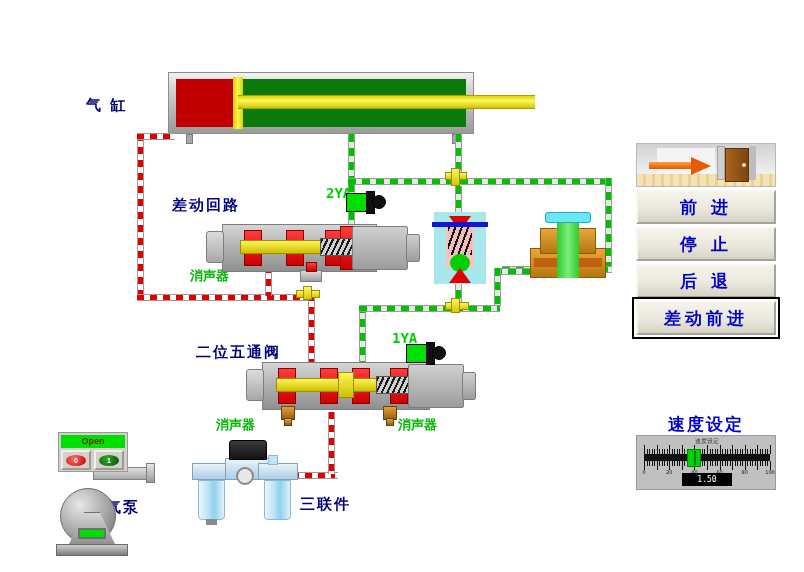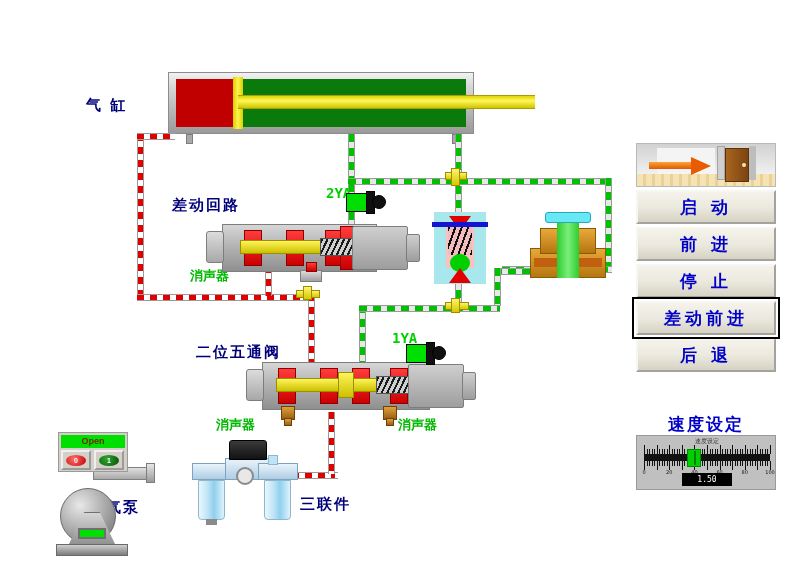--- a/index.html
+++ b/index.html
@@ -345,25 +345,24 @@
 
       <div style="position:absolute;left:12px;top:18px;width:44px;height:7px;background:linear-gradient(to bottom,#ffa23a,#e05800);"></div>
       <div style="position:absolute;left:54px;top:13px;width:0;height:0;border-top:9px solid transparent;border-bottom:9px solid transparent;border-left:20px solid #e85b00;"></div>
 
       <div style="position:absolute;left:80px;top:2px;width:8px;height:34px;background:#cfcfcf;border:1px solid #a5a5a5;box-sizing:border-box;"></div>
       <div style="position:absolute;left:88px;top:4px;width:24px;height:34px;background:linear-gradient(to right,#a9651f,#7b4410);border:1px solid #5c3309;box-sizing:border-box;"></div>
       <div style="position:absolute;left:105px;top:19px;width:4px;height:4px;background:#f7e8b8;border-radius:50%;"></div>
       <div style="position:absolute;left:112px;top:2px;width:7px;height:34px;background:#bdbdbd;"></div>
     </div>
 
-    <div class="btn3d">启 动</div>
     <div class="btn3d">前 进</div>
     <div class="btn3d">停 止</div>
+    <div class="btn3d">后 退</div>
     <div class="btn3d btn-sel">差动前进</div>
-    <div class="btn3d">后 退</div>
   </div>
 
   <div class="abs" id="speed-title">速度设定</div>
   <div class="abs" id="speed-panel">
     <div id="sp-cap">速度设定</div>
     <div id="sp-track"></div>
     <div class="tickrow" id="ticks-top" style="top:9px;">
         <div class="tick" style="left: 0px; height: 9px; top: 0px;"></div>
         <div class="tick" style="left: 2.52px; height: 5px; top: 4px;"></div>
         <div class="tick" style="left: 5.04px; height: 5px; top: 4px;"></div>

